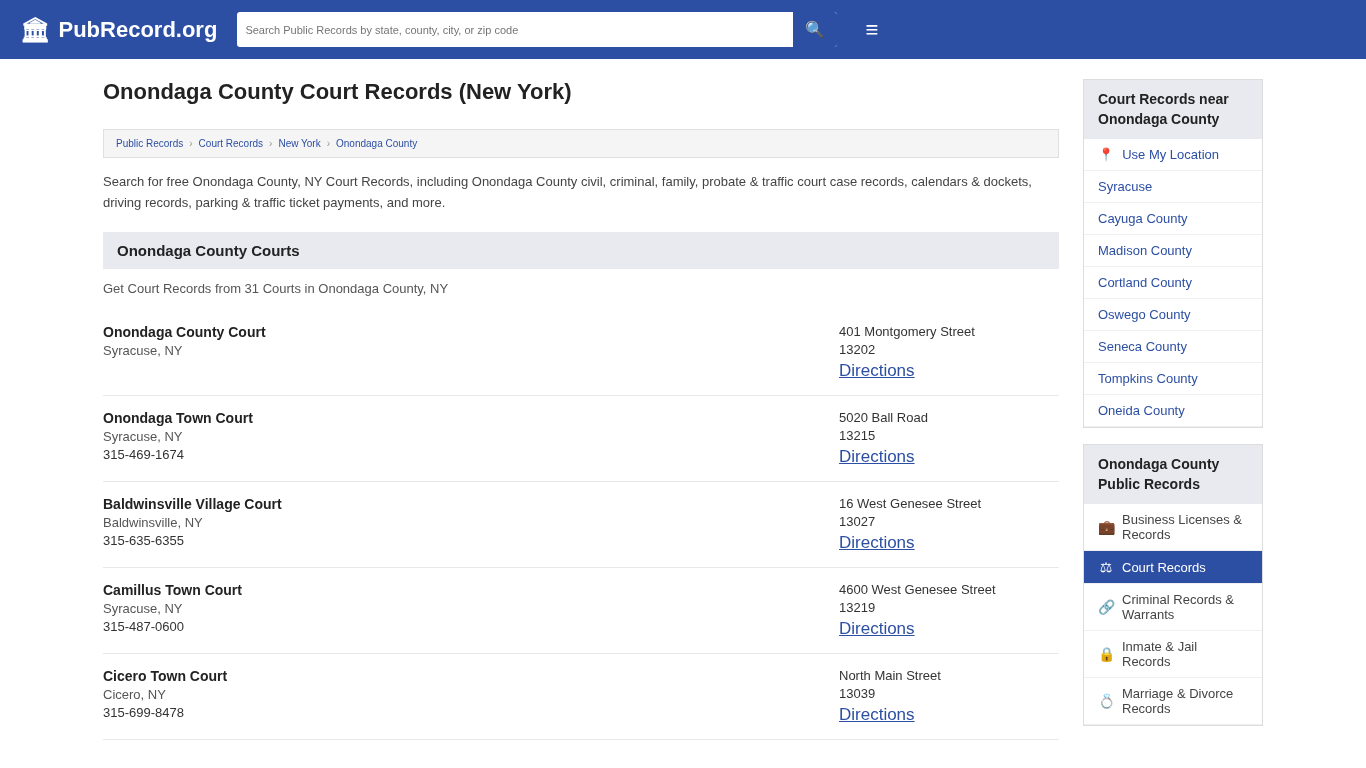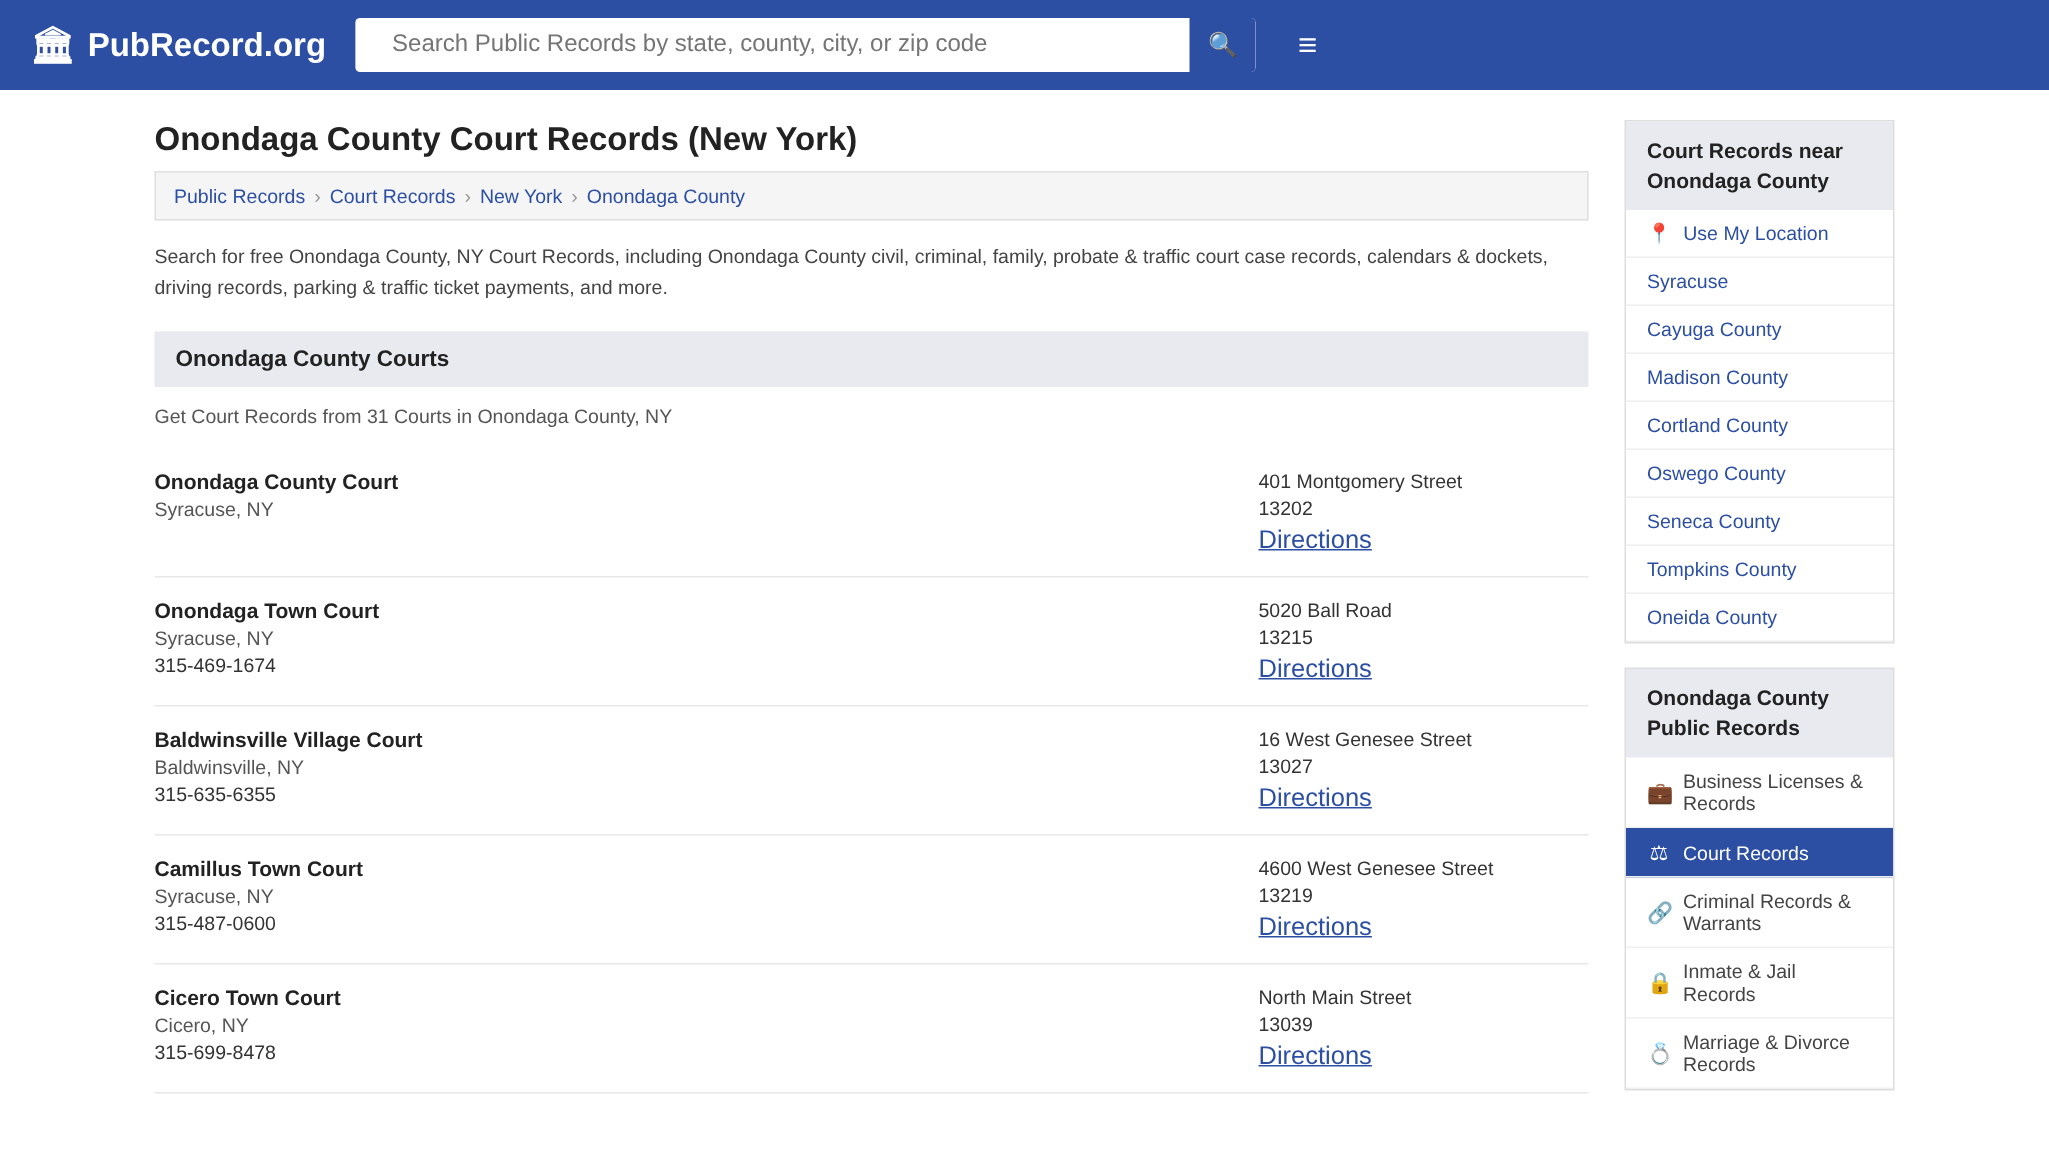--- a/index.html
+++ b/index.html
@@ -30,22 +30,22 @@
       display: flex;
       align-items: center;
       background: #fff;
       border-radius: 3px;
       overflow: hidden;
       max-width: 600px;
     }
     .search-bar input {
       flex: 1;
       border: none;
-      padding: 8px 24px;
-      font-size: 16px;
+      padding: 8px 8px;
+      font-size: 11px;
       outline: none;
       color: #a16207;
     }
     .search-btn {
       background: #2c4fa3;
       border: none;
       padding: 8px 12px;
       cursor: pointer;
       color: #fff;
       font-size: 16px;
@@ -73,29 +73,29 @@
     .sidebar {
       width: 180px;
       flex-shrink: 0;
     }
 
     
     .page-title {
       font-size: 22px;
       font-weight: bold;
       color: #222;
-      margin-bottom: 8px;
+      margin-bottom: 24px;
     }
 
     
     .breadcrumb {
       background: #f5f5f5;
       border: 1px solid #e0e0e0;
       padding: 8px 12px;
-      font-size: 13px;
+      font-size: 10px;
       color: #555;
       margin-bottom: 14px;
       display: flex;
       gap: 6px;
       flex-wrap: wrap;
     }
     .breadcrumb a {
       color: #2c4fa3;
       text-decoration: none;
       cursor: pointer;

